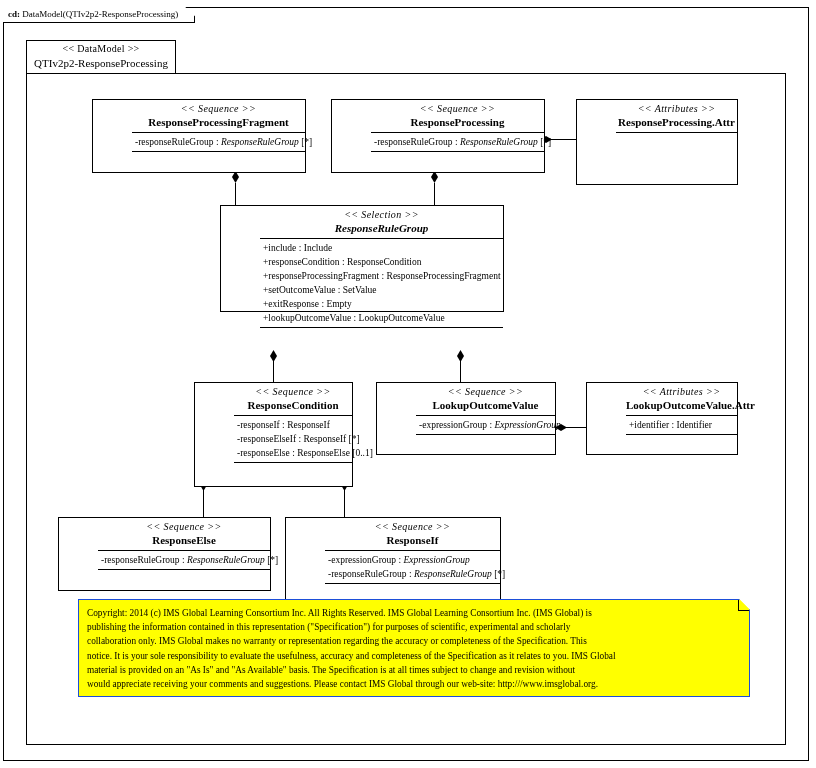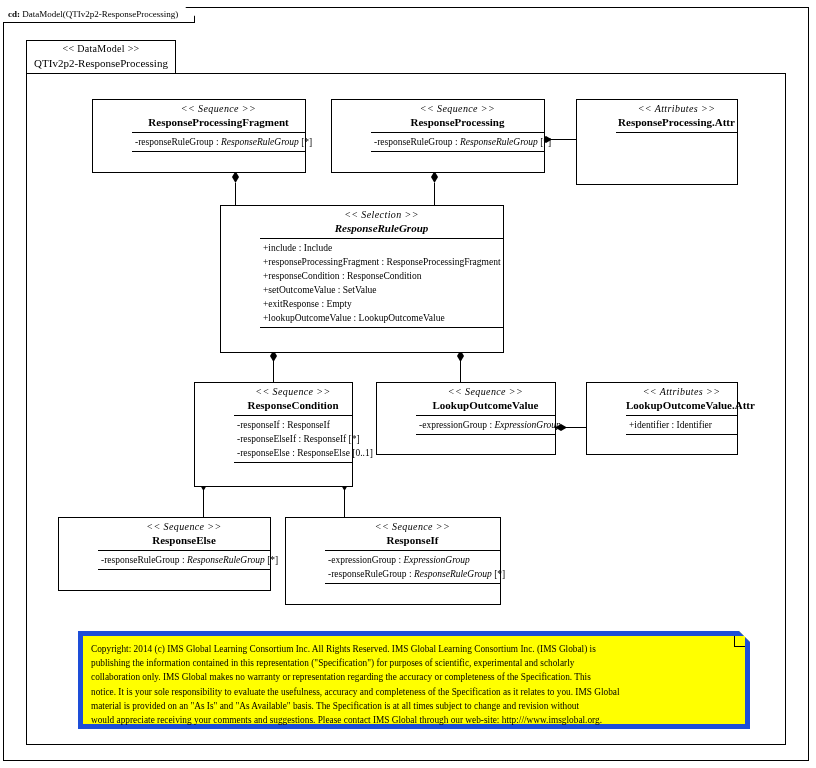--- a/index.html
+++ b/index.html
@@ -149,25 +149,25 @@
   }
   .diamond.horiz {
     width: 12px;
     height: 7px;
   }
 
   
   .note {
     position: absolute;
     left: 78px;
-    top: 631px;
+    top: 599px;
     width: 672px;
     height: 98px;
     background: #ffff00;
-    border: 5px solid #1d4ed8;
+    border: 1px solid #1d4ed8;
     box-sizing: border-box;
     z-index: 6;
     clip-path: polygon(0 0, calc(100% - 11px) 0, 100% 11px, 100% 100%, 0 100%);
   }
   .note-fold {
     position: absolute;
     right: 0;
     top: 0;
     width: 11px;
     height: 11px;
@@ -248,29 +248,29 @@
   </div>
 
   <div class="uml" id="cls-2" style="left:576px; top:99px; width:162px; height:86px;">
     <div class="head">
       <div class="stereo">&lt;&lt; Attributes &gt;&gt;</div>
       <div class="cname">ResponseProcessing.Attr</div>
     </div>
     <div class="ops"></div>
   </div>
 
-  <div class="uml" id="cls-3" style="left:220px; top:205px; width:284px; height:148px;">
+  <div class="uml" id="cls-3" style="left:220px; top:205px; width:284px; height:107px;">
     <div class="head">
       <div class="stereo">&lt;&lt; Selection &gt;&gt;</div>
       <div class="cname abstract">ResponseRuleGroup</div>
     </div>
     <div class="attrs">
         <div class="attr"><span>+include : </span><span>Include</span><span></span></div>
+        <div class="attr"><span>+responseCondition : </span><span>ResponseCondition</span><span></span></div>
         <div class="attr"><span>+responseProcessingFragment : </span><span>ResponseProcessingFragment</span><span></span></div>
-        <div class="attr"><span>+responseCondition : </span><span>ResponseCondition</span><span></span></div>
         <div class="attr"><span>+setOutcomeValue : </span><span>SetValue</span><span></span></div>
         <div class="attr"><span>+exitResponse : </span><span>Empty</span><span></span></div>
         <div class="attr"><span>+lookupOutcomeValue : </span><span>LookupOutcomeValue</span><span></span></div>
       </div>
     <div class="ops"></div>
   </div>
 
   <div class="uml" id="cls-4" style="left:194px; top:382px; width:159px; height:105px;">
     <div class="head">
       <div class="stereo">&lt;&lt; Sequence &gt;&gt;</div>

